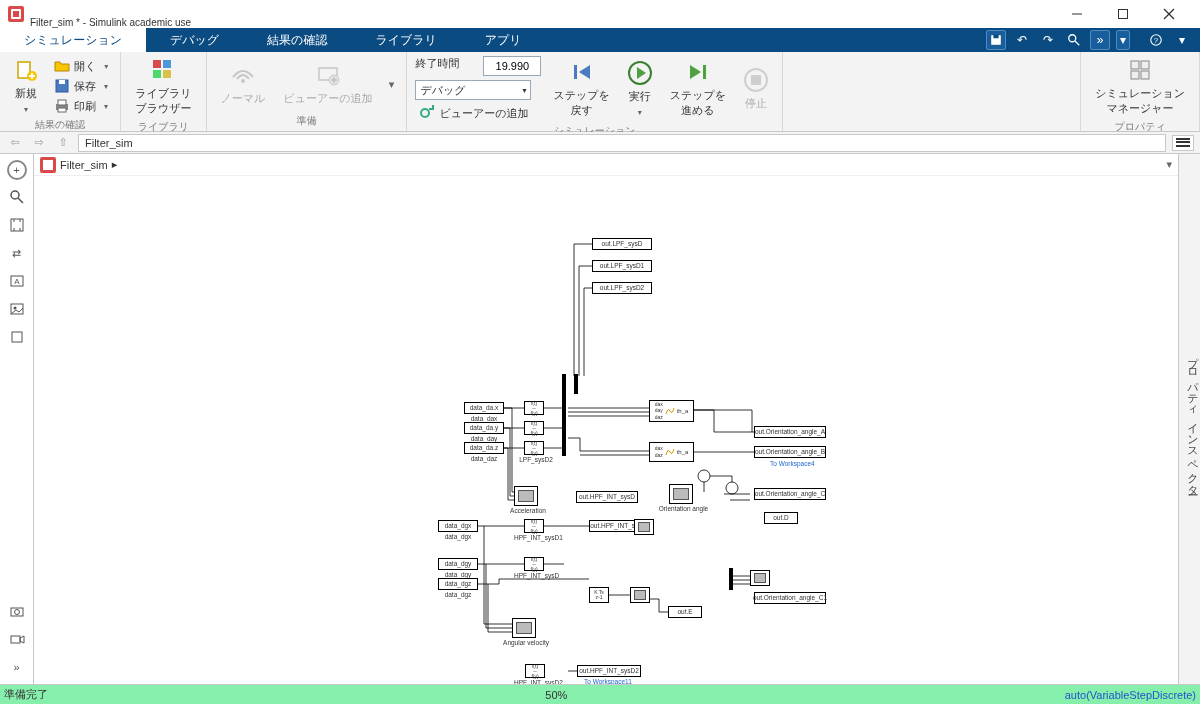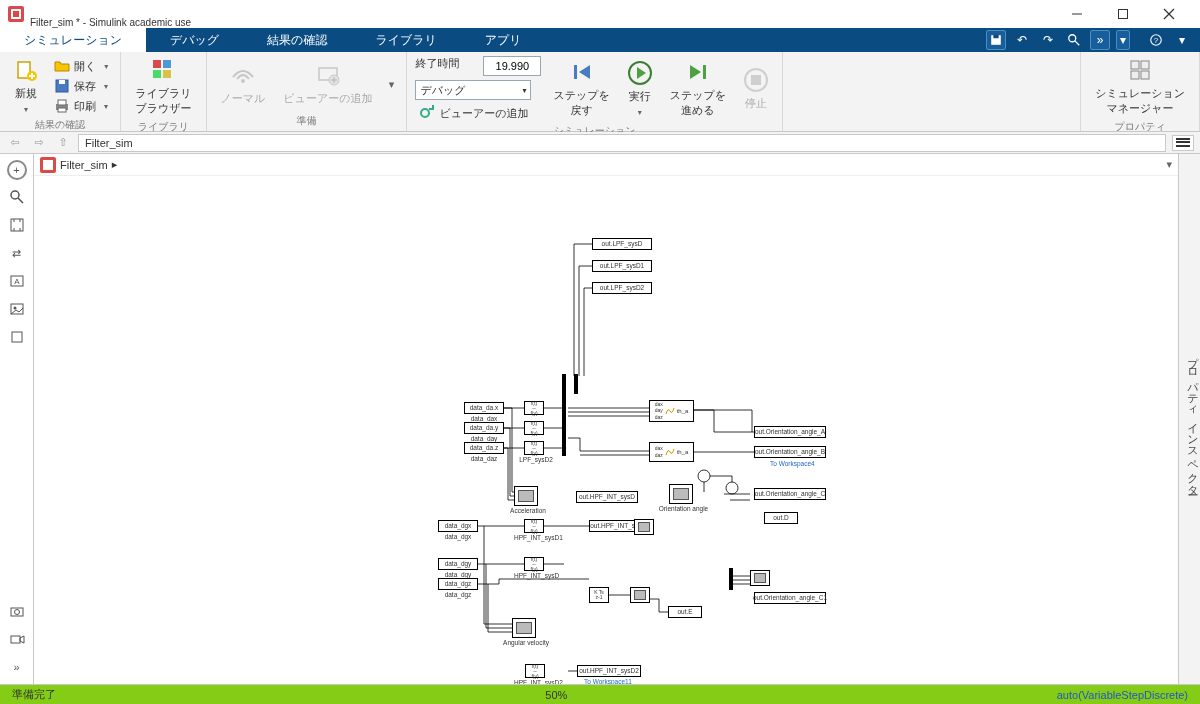--- a/index.html
+++ b/index.html
@@ -48,21 +48,21 @@
 .palette .pbtn { width:22px; height:22px; display:flex; align-items:center; justify-content:center; cursor:pointer; color:#555; }
 .palette .pbtn.circled { border:2px solid #888; border-radius:50%; width:20px; height:20px; }
 .palette .spacer { flex:1; }
 .canvas-wrap { flex:1; background:#fff; position:relative; overflow:hidden; }
 .breadcrumb { position:absolute; top:0; left:0; right:0; height:22px; display:flex; align-items:center; padding:0 6px; gap:4px; border-bottom:1px solid #eee; font-size:11px; }
 .breadcrumb .ic { width:16px; height:16px; }
 .canvas { position:absolute; top:22px; left:0; right:0; bottom:0; }
 .inspector-tab { width:22px; background:#f3f3f3; border-left:1px solid #c8c8c8; writing-mode: vertical-rl; text-orientation: mixed; text-align:center; padding:8px 0; font-size:11px; color:#444; cursor:pointer; }
 
 
-.status { height:20px; background:#84cc16; border-top:1px solid #c8c8c8; display:flex; align-items:center; font-size:11px; padding:0 12px; color:#333; }
+.status { height:20px; background:#86efac; border-top:1px solid #c8c8c8; display:flex; align-items:center; font-size:11px; padding:0 4px; color:#333; }
 .status .sfill { flex:1; }
 
 
 .block { position:absolute; border:1px solid #000; background:#fff; font-size:6.5px; display:flex; align-items:center; justify-content:center; text-align:center; line-height:1.1; }
 .blabel { position:absolute; font-size:6.5px; color:#333; text-align:center; }
 .blabel.blue { color:#2266cc; cursor:pointer; }
 .wire { stroke:#000; stroke-width:0.8; fill:none; }
 .sum { stroke:#000; stroke-width:0.8; fill:#fff; }
 .scope-inner { width:70%; height:70%; background:#bbb; border:1px solid #555; }
 .mux { background:#000; }

